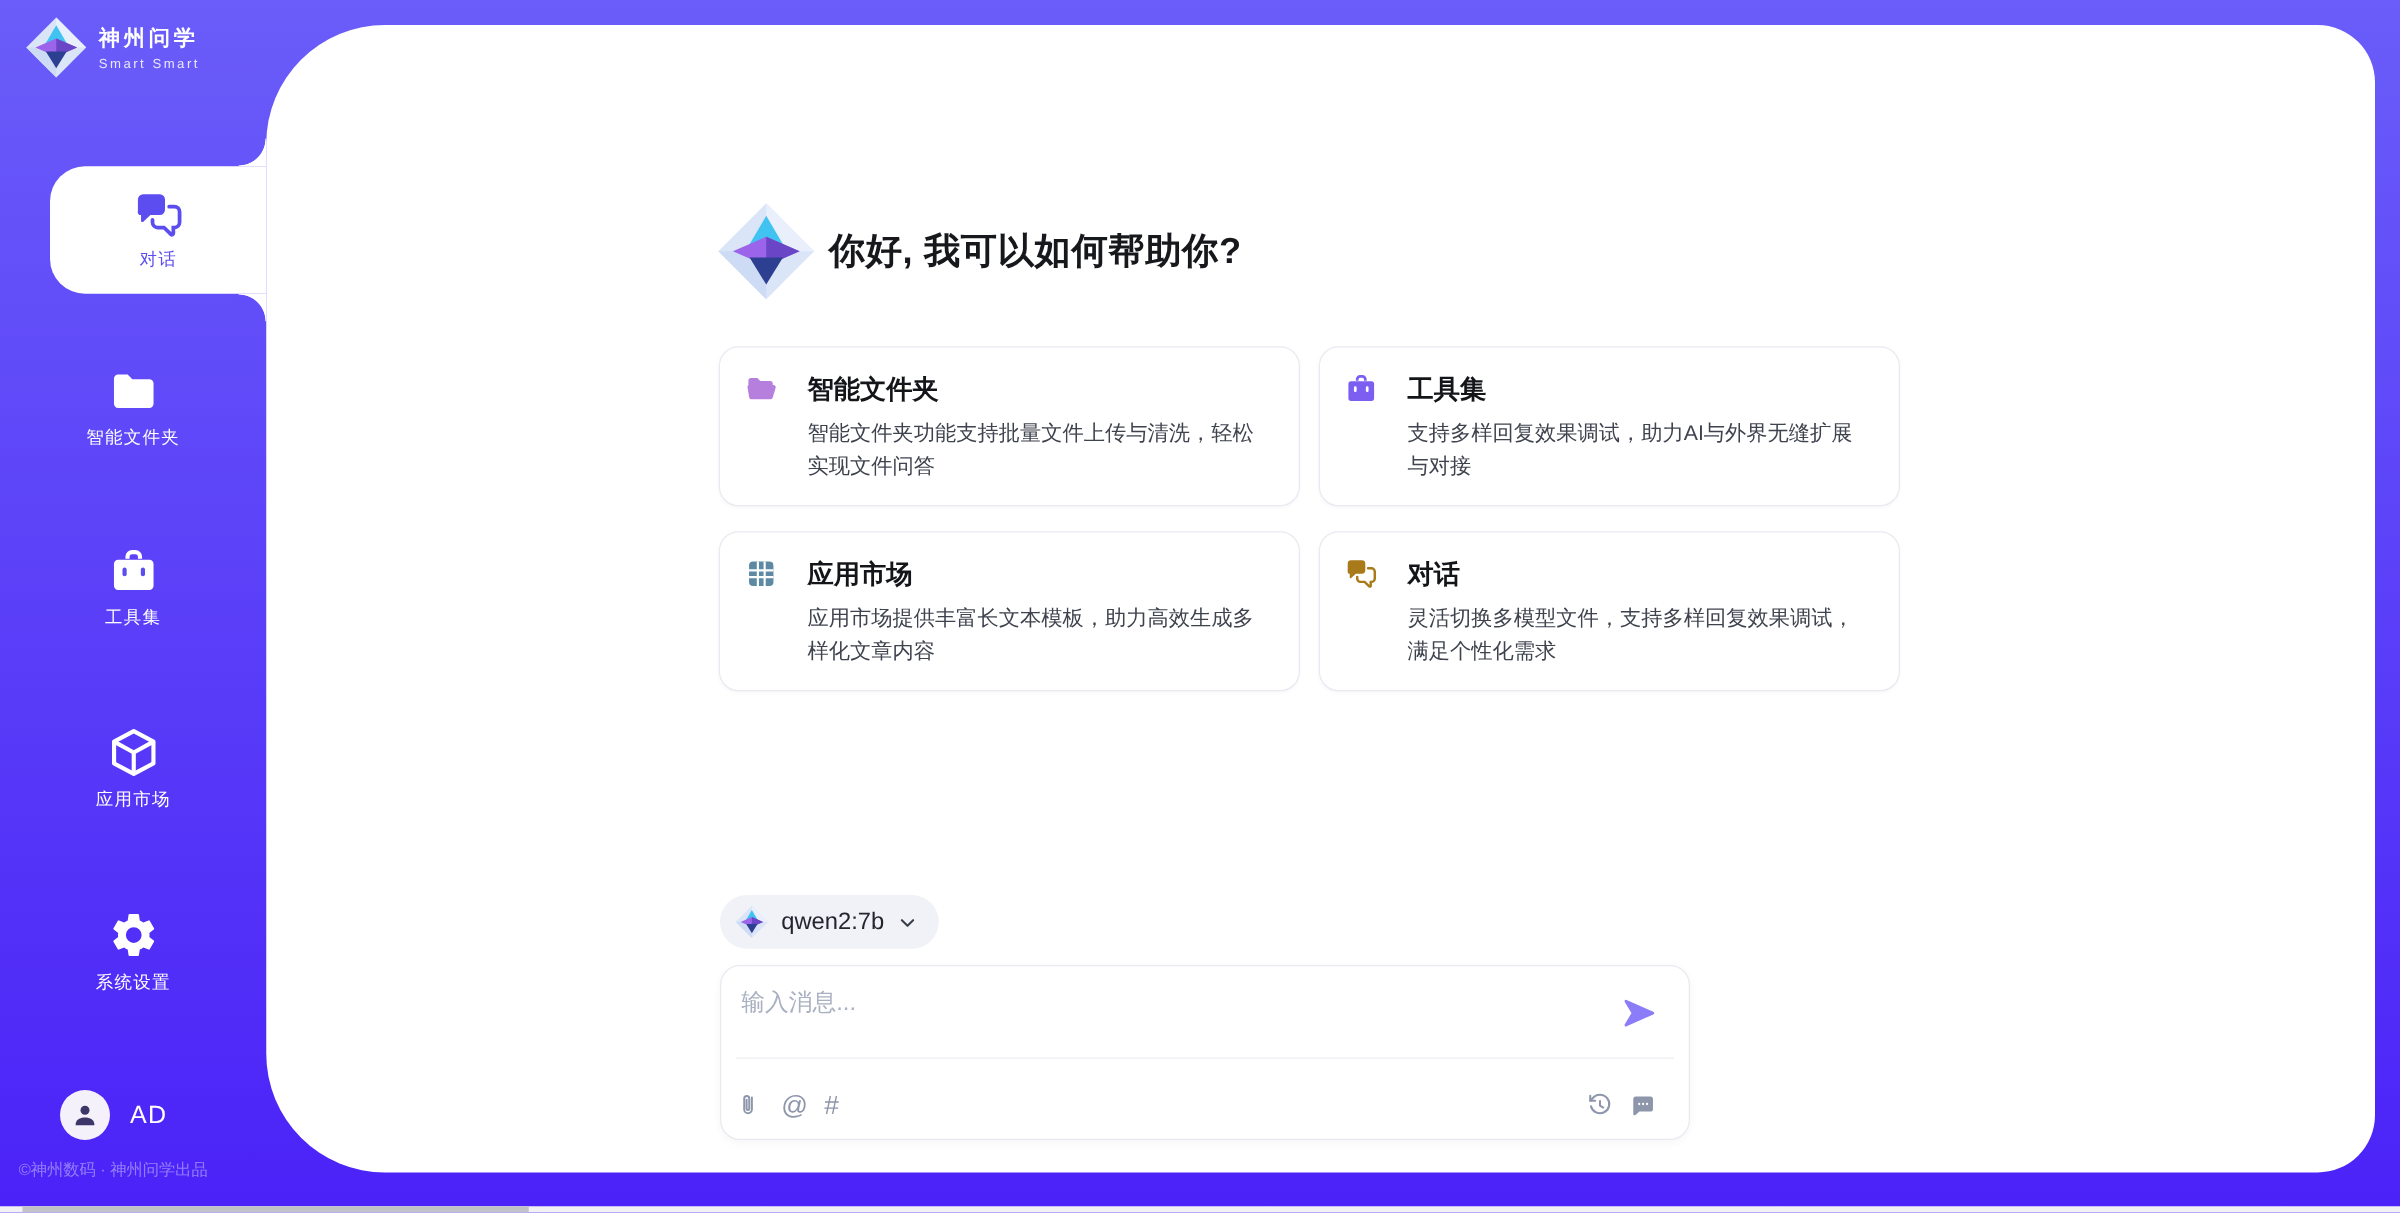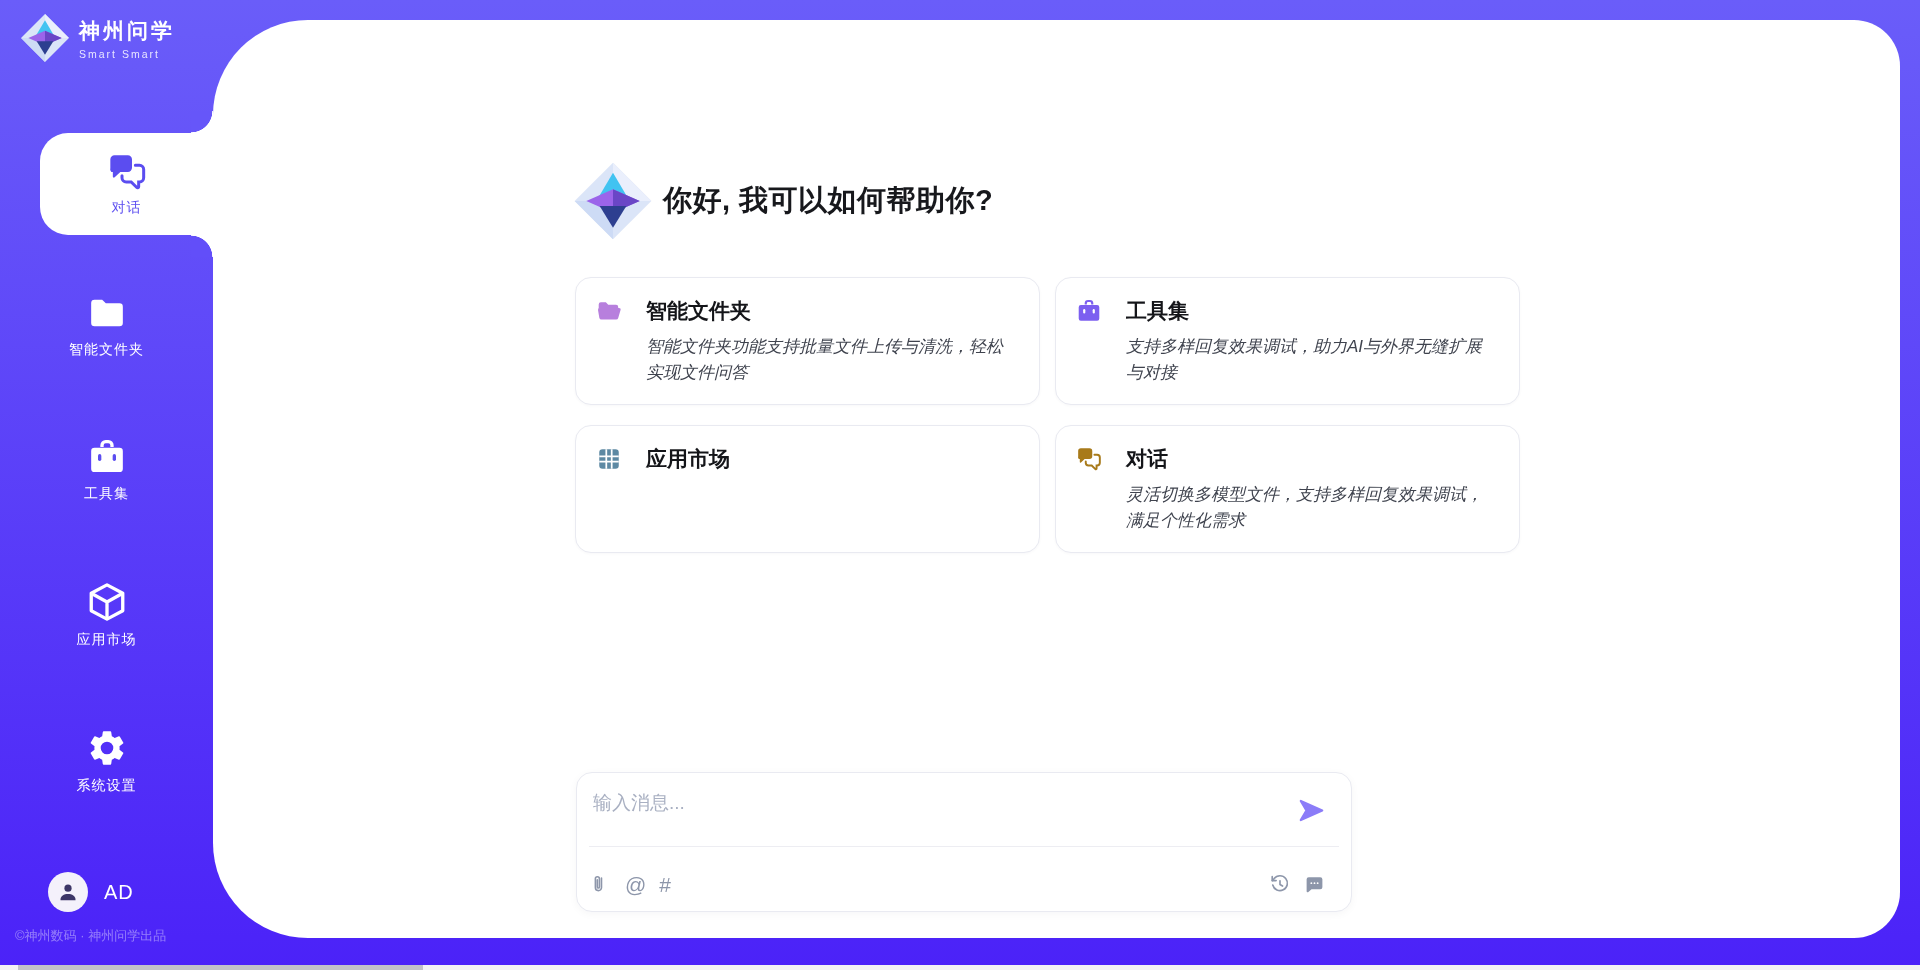--- a/index.html
+++ b/index.html
@@ -6,21 +6,21 @@
   html,body { width:1920px; height:970px; overflow:hidden; }
   body {
     font-family:"Liberation Sans","DejaVu Sans",sans-serif;
     background:linear-gradient(180deg,#6a5df9 0%,#4b22f8 100%);
     position:relative;
   }
   svg.ic { display:block; }
 
   
   .logo { position:absolute; left:20px; top:13px; display:flex; align-items:center; gap:9px; }
-  .logo-text .cn { color:#fff; font-size:21px; font-weight:700; letter-spacing:3px; }
+  .logo-text .cn { color:#fff; font-size:17px; font-weight:700; letter-spacing:3px; }
   .logo-text .en { color:#e9e6ff; font-size:10.5px; letter-spacing:2px; margin-top:3px; }
 
   .nav-item { position:absolute; left:0; width:213px; display:flex; flex-direction:column;
               align-items:center; gap:8px; color:#ffffff; cursor:pointer; }
   .nav-item .nav-label { font-size:14px; letter-spacing:1px; }
   .nav-item-folder  { top:293px; }
   .nav-item-tools   { top:437px; }
   .nav-item-market  { top:581px; }
   .nav-item-settings{ top:727px; }
 
@@ -44,21 +44,21 @@
 
   .greeting { position:absolute; left:360px; top:141px; display:flex; align-items:center; gap:10px; }
   .greeting h1 { font-size:29px; font-weight:800; color:#17181c; letter-spacing:.5px; }
 
   .cards { position:absolute; left:362px; top:257px; display:grid;
            grid-template-columns:465px 465px; column-gap:15px; row-gap:20px; }
   .card { width:465px; height:128px; background:#fff; border:1px solid #e9eaf1; border-radius:16px;
           padding:19px 24px 0 20px; cursor:pointer; box-shadow:0 1px 3px rgba(25,25,60,.03); }
   .card-head { display:flex; align-items:center; gap:24px; }
   .card-title { font-size:21px; font-weight:700; color:#141519; }
-  .card-desc { margin:9px 0 0 50px; font-size:17px; line-height:1.52; color:#3f434e;font-style:italic; }
+  .card-desc { margin:9px 0 0 50px; font-size:17px; line-height:1.52; color:#3f434e; }
   .icon-c1 { color:#b77fdd; } .icon-c2 { color:#7c5ff0; }
   .icon-c3 { color:#5d89a3; } .icon-c4 { color:#a87a1a; }
 
   .model-pill { position:absolute; left:363px; top:696px; height:43px; border-radius:22px;
                 background:#f1f2f7; display:flex; align-items:center; gap:10px; padding:0 16px 0 12px;
                 cursor:pointer; }
   .model-pill .model-name { font-size:19px; color:#23262f; }
   .model-pill .chev { color:#3a3f4c; }
 
   .composer { position:absolute; left:363px; top:752px; width:776px; height:140px; background:#fff;
@@ -237,34 +237,44 @@
       <div class="card-desc">支持多样回复效果调试，助力AI与外界无缝扩展与对接</div>
     </div>
 
     <div class="card">
       <div class="card-head">
         <svg class="ic icon-c3" width="26" height="26">
             <use href="#ic-grid"></use>
           </svg>
         <span class="card-title">应用市场</span>
       </div>
+      <div class="card-desc">应用市场提供丰富长文本模板，助力高效生成多样化文章内容</div>
     </div>
 
     <div class="card">
       <div class="card-head">
         <svg class="ic icon-c4" width="26" height="26">
             <use href="#ic-chat"></use>
           </svg>
         <span class="card-title">对话</span>
       </div>
       <div class="card-desc">灵活切换多模型文件，支持多样回复效果调试，满足个性化需求</div>
     </div>
 
   </div>
 
+  <div class="model-pill">
+    <svg class="ic" width="27" height="27">
+        <use href="#logo-diamond"></use>
+      </svg>
+    <span class="model-name">qwen2:7b</span>
+    <svg class="ic chev" width="18" height="18">
+        <use href="#ic-chevron"></use>
+      </svg>
+  </div>
 
   <div class="composer">
     <input type="text" value="" placeholder="输入消息..." style="">
     <div class="send-btn">
       <svg class="ic" width="27" height="27">
           <use href="#ic-send"></use>
         </svg>
     </div>
     <div class="composer-divider"></div>
     <div class="composer-toolbar">

